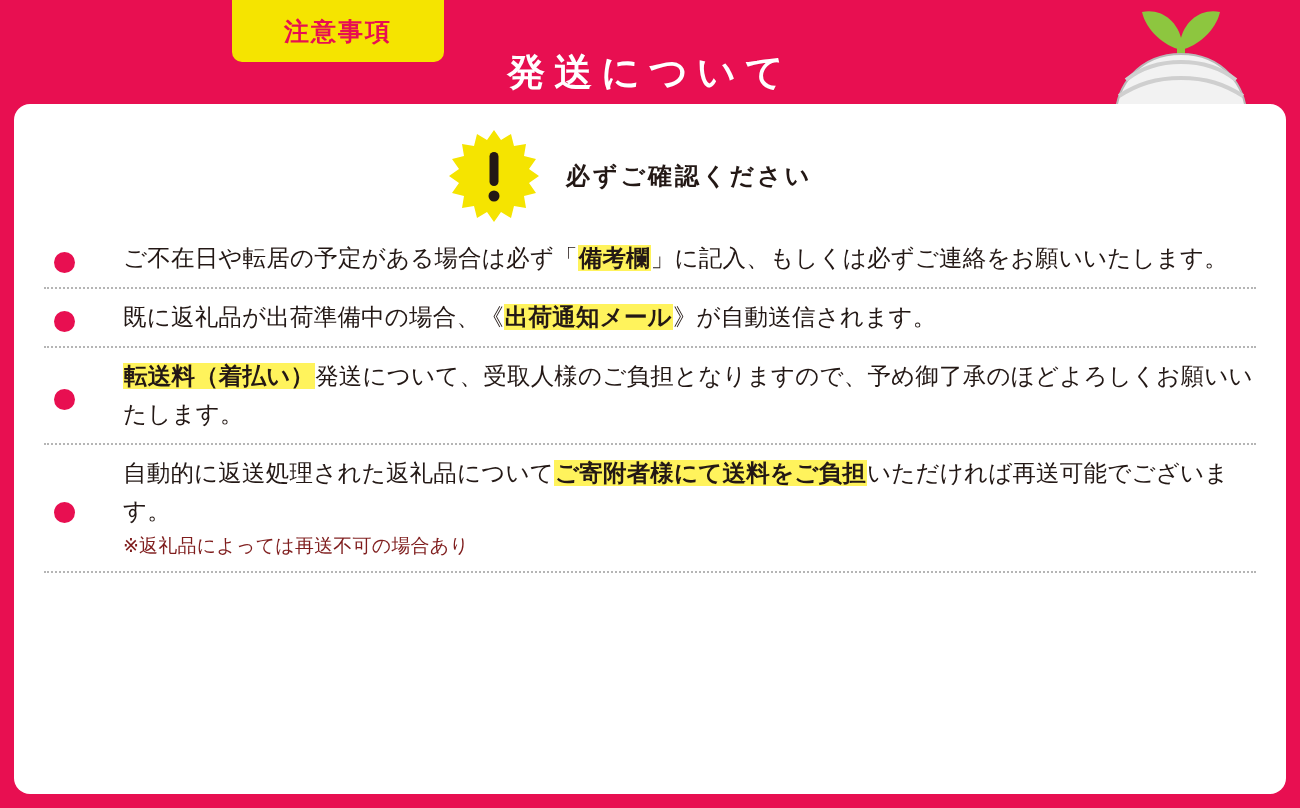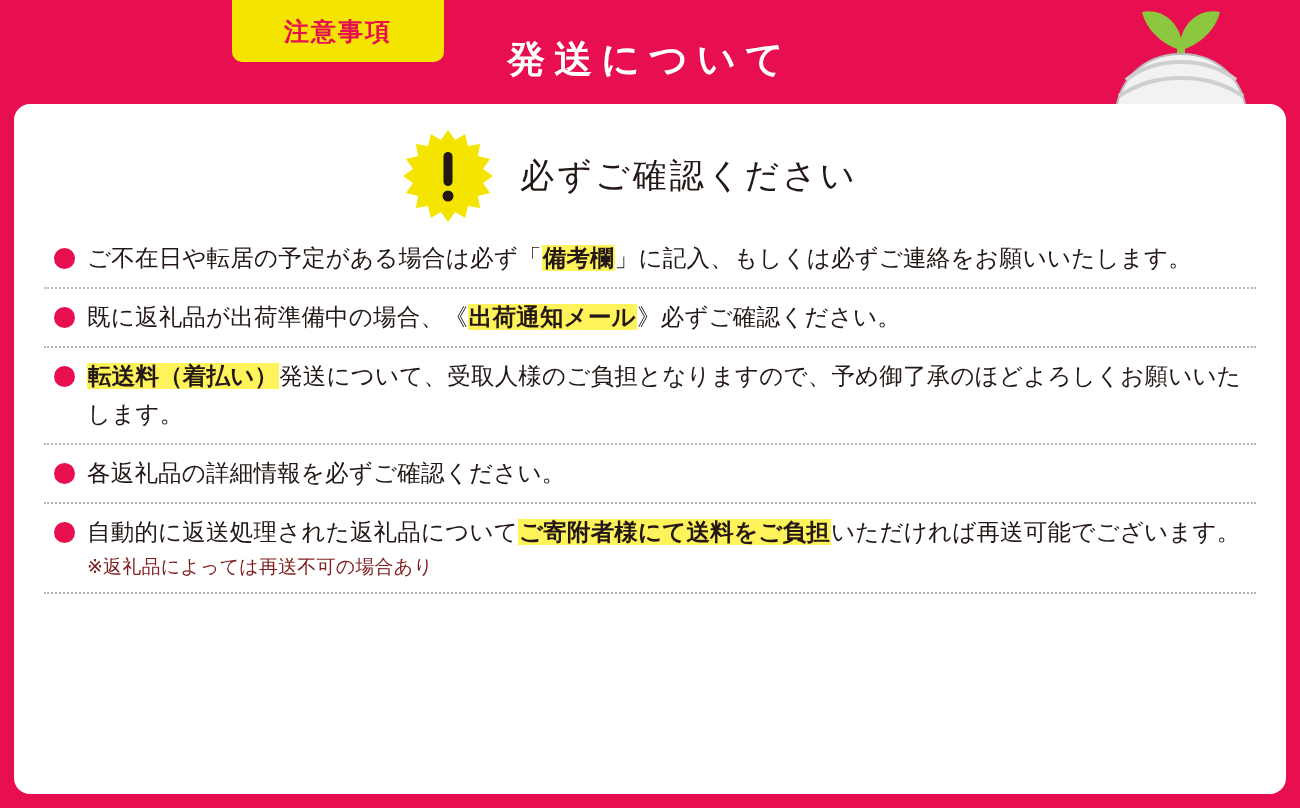--- a/index.html
+++ b/index.html
@@ -42,21 +42,21 @@
     color: #e80f51;
     font-size: 25px;
     font-weight: bold;
     letter-spacing: 2px;
   }
 
   .header-title {
     position: absolute;
     left: 0;
     right: 0;
-    top: 34px;
+    top: 47px;
     text-align: center;
     color: #ffffff;
     font-size: 38px;
     font-weight: bold;
     letter-spacing: 9px;
     text-shadow: 0 0 2px rgba(0,0,0,0.05);
   }
 
   
   .card {
@@ -82,37 +82,38 @@
   }
   .burst {
     position: relative;
     width: 92px;
     height: 92px;
     flex: none;
   }
   .burst svg { display: block; }
 
   .subhead-text {
-    font-size: 34px;
-    font-weight: normal;
+    font-size: 24px;
+    font-weight: bold;
     color: #231815;
     letter-spacing: 3px;
   }
 
   
   .notice-list {
     margin: 0;
     padding: 0;
     list-style: none;
   }
   .notice-item {
     padding: 9px 0 10px 0;
     border-bottom: 2px dotted #b5b5b5;
     display: flex;
-    align-items: flex-start;
+    align-items: center;
+    gap: 36px;
   }
   .notice-item:last-child { border-bottom: 2px dotted #b5b5b5; }
 
   .bullet {
     flex: none;
     width: 21px;
     height: 21px;
     border-radius: 50%;
     background: #e80f51;
     margin: 9px 12px 0 10px;
@@ -206,29 +207,25 @@
       <div class="subhead-text">必ずご確認ください</div>
     </div>
 
     <ul class="notice-list" id="notice-list">
         <li class="notice-item">
           <span class="bullet"></span>
           <div class="notice-body"><span>ご不在日や転居の予定がある場合は必ず「</span><span class="hl">備考欄</span><span>」に記入、もしくは必ずご連絡をお願いいたします。</span></div>
         </li>
         <li class="notice-item">
           <span class="bullet"></span>
-          <div class="notice-body"><span>既に返礼品が出荷準備中の場合、《</span><span class="hl">出荷通知メール</span><span>》必ずご確認ください。</span></div>
+          <div class="notice-body"><span>既に返礼品が出荷準備中の場合、《</span><span class="hl">出荷通知メール</span><span>》が自動送信されます。</span></div>
         </li>
         <li class="notice-item">
           <span class="bullet"></span>
           <div class="notice-body"><span class="hl">転送料（着払い）</span><span>発送について、</span><span class="b">受取人様のご負担</span><span>となりますので、予め御了承のほどよろしくお願いいたします。</span></div>
-        </li>
-        <li class="notice-item">
-          <span class="bullet"></span>
-          <div class="notice-body"><span>各返礼品の詳細情報を必ずご確認ください。</span></div>
         </li>
         <li class="notice-item">
           <span class="bullet"></span>
           <div class="notice-body"><span>自動的に返送処理された返礼品について</span><span class="hl">ご寄附者様にて送料をご負担</span><span>いただければ再送可能でございます。</span><span class="sub-note">※返礼品によっては再送不可の場合あり</span></div>
         </li>
       </ul>
 
   </div>
 </div>
 

